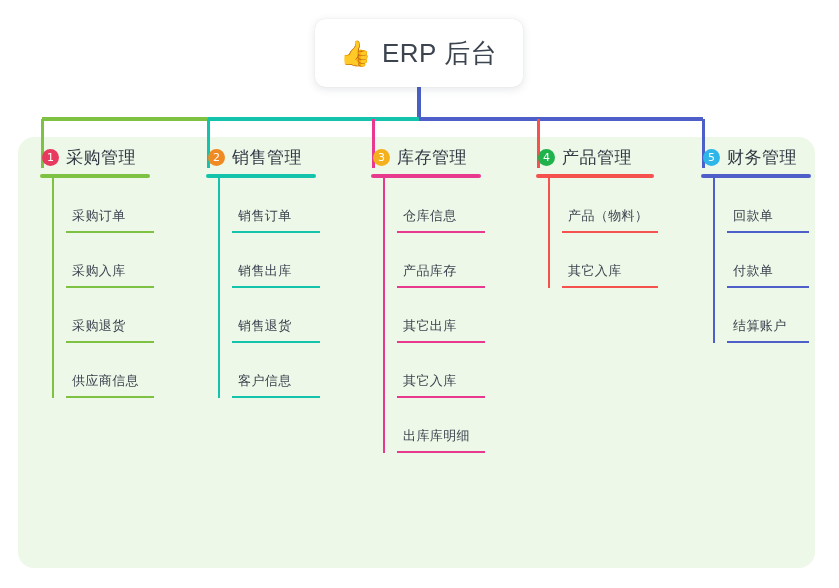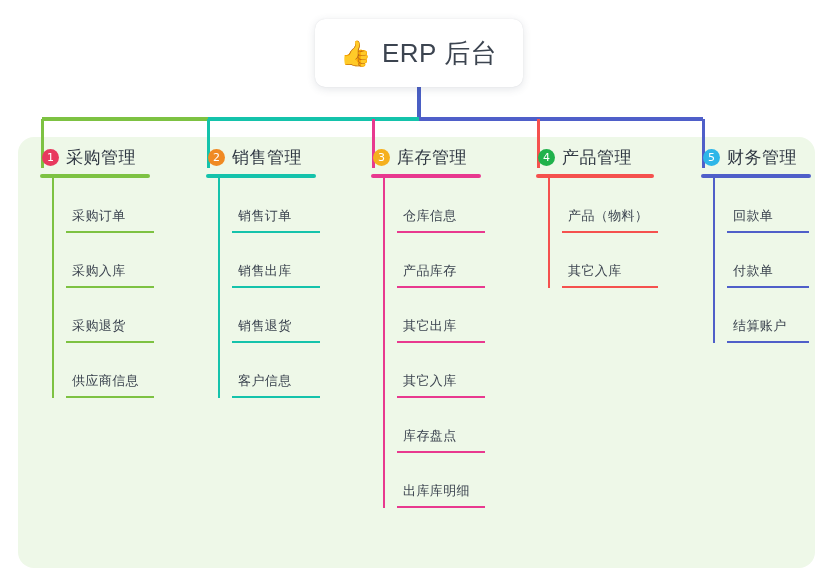--- a/index.html
+++ b/index.html
@@ -240,24 +240,20 @@
           </div>
           <div class="leaf">
             <span class="leaf-text">其它出库</span>
             <div class="leaf-rule" style="background: rgb(232, 57, 143); width: 88px;"></div>
           </div>
           <div class="leaf">
             <span class="leaf-text">其它入库</span>
             <div class="leaf-rule" style="background: rgb(232, 57, 143); width: 88px;"></div>
           </div>
           <div class="leaf">
-            <span class="leaf-text">库存盘点</span>
-            <div class="leaf-rule" style="background: rgb(232, 57, 143); width: 88px;"></div>
-          </div>
-          <div class="leaf">
             <span class="leaf-text">出库库明细</span>
             <div class="leaf-rule" style="background: rgb(232, 57, 143); width: 88px;"></div>
           </div>
         </div>
       </div>
       <div class="branch" style="left: 536px;">
         <div class="branch-head">
           <span class="badge" style="background: rgb(32, 178, 76);">4</span>
           <span class="branch-label">产品管理</span>
         </div>

